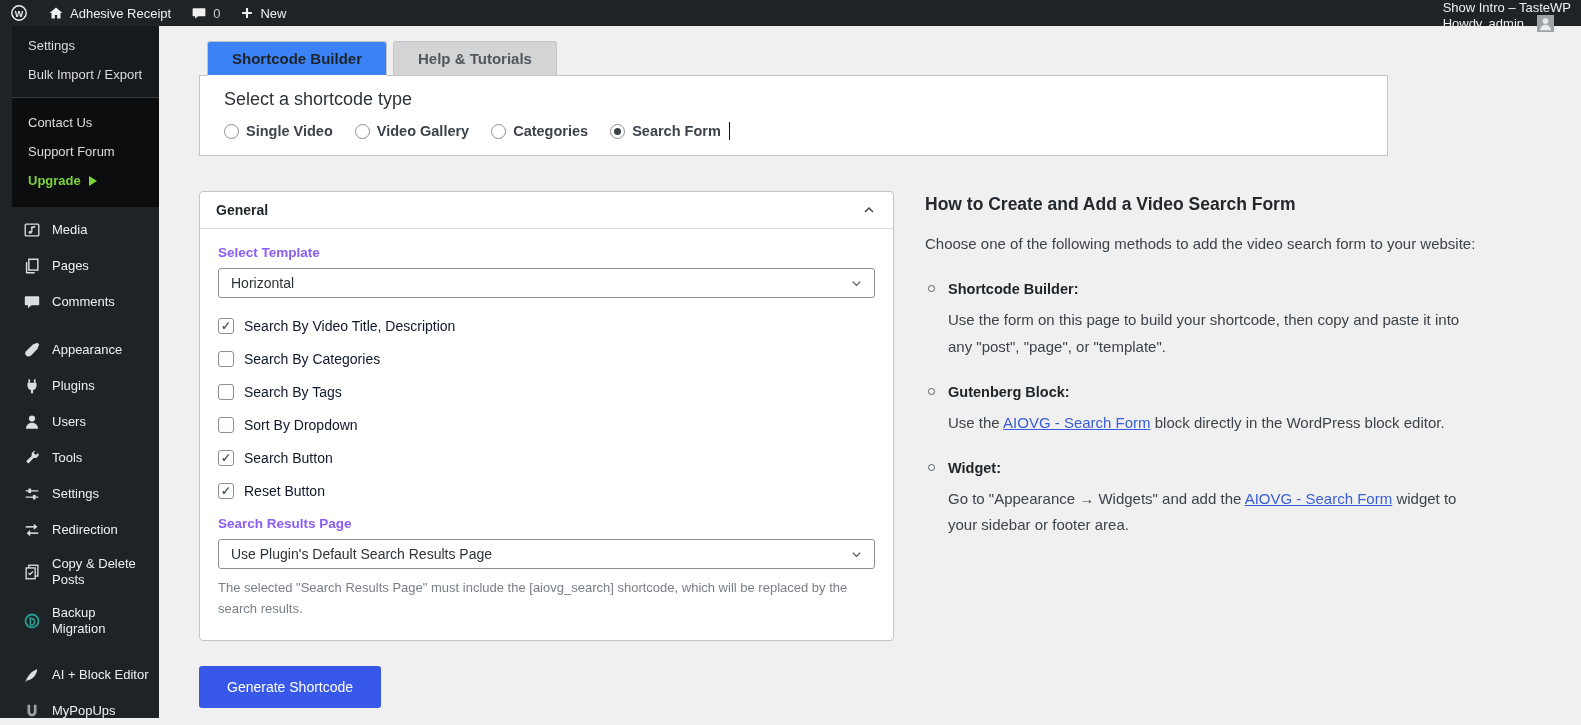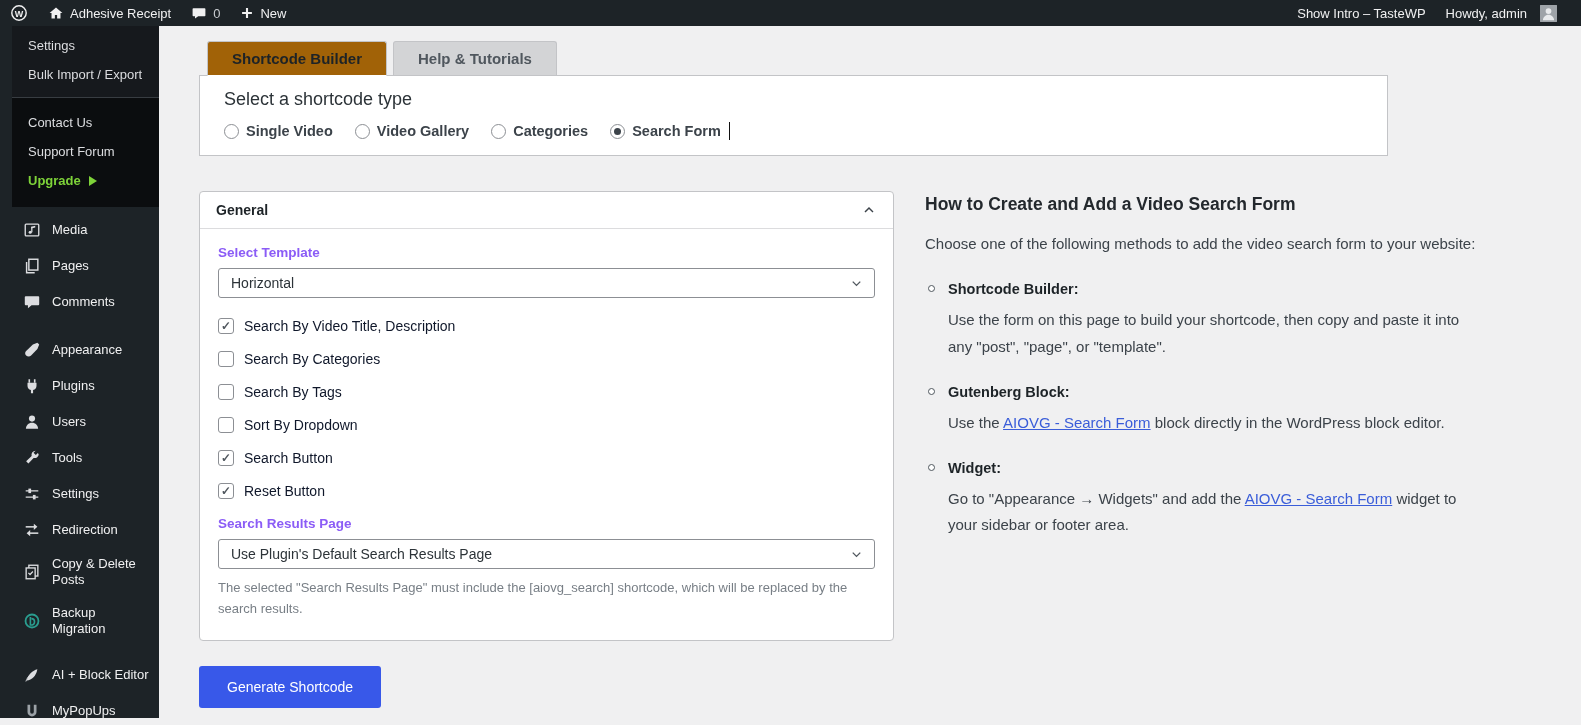--- a/index.html
+++ b/index.html
@@ -14,21 +14,21 @@
   svg { display:block; }
 
   
   .admin-bar {
     position: absolute; top:0; left:0; width:1581px; height:26px;
     background:#1d2327; color:#f0f0f1; font-size:13px;
     display:flex; align-items:center; z-index:50;
   }
   .ab-left { display:flex; align-items:center; height:100%; }
   .ab-item { display:flex; align-items:center; gap:6px; padding:0 10px; height:100%; cursor:pointer; }
-  .ab-right { margin-left:auto; display:flex; height:100%; padding-right:24px; }
+  .ab-right { margin-left:auto; display:flex; height:100%; padding-right:0;flex-direction:column; }
   .ab-count { color:#c9cdd1; }
   .avatar { width:17px; height:17px; background:#9ea3a8; margin-left:7px; border-radius:1px; overflow:hidden; }
 
   
   .sidebar {
     position:absolute; top:26px; left:0; width:159px; height:692px;
     background:#1d2327; color:#f0f0f1; font-size:13px;padding-left:12px;
   }
   .submenu-top { background:#16191d; padding:5px 0 8px 0; border-bottom:1px solid #383d42; }
   .submenu-bottom { background:#0b0d0f; padding:10px 0 12px 0; }
@@ -42,21 +42,21 @@
   }
   .menu-item .mi-icon { width:20px; height:20px; flex:0 0 20px; color:#dcdde0; display:flex; align-items:center; justify-content:center; }
   .menu-item .mi-label { line-height:1.25; }
   .gap-above { margin-top:12px; }
 
   
   .content { position:absolute; top:26px; left:159px; width:1422px; height:699px; }
 
   .tabs { display:flex; margin:15px 0 0 48px; position:relative; z-index:2; }
   .tab { font-size:15px; font-weight:bold; padding:8px 24px; border:1px solid #c3c4c7; border-radius:3px 3px 0 0; cursor:pointer; }
-  .tab.active { background:#a16207; color:#1d2327; border-bottom-color:#fff; margin-bottom:-1px; }
+  .tab.active { background:#3b82f6; color:#1d2327; border-bottom-color:#fff; margin-bottom:-1px; }
   .tab.inactive { background:#d3d4d6; color:#50575e; margin-left:6px; border-color:#c3c4c7; border-bottom:none; }
 
   .type-box {
     margin-left:40px; width:1189px; background:#fff; border:1px solid #c3c4c7;
     padding:13px 24px 15px 24px; position:relative; z-index:1;
   }
   .type-title { font-size:18px; font-weight:normal; color:#2c3338; margin-bottom:12px; }
   .radio-row { display:flex; align-items:center; gap:22px; font-size:14.5px; color:#3c434a;font-weight:bold; }
   .radio-opt { display:flex; align-items:center; gap:7px; cursor:pointer; }
   .radio { width:15px; height:15px; border:1px solid #8c8f94; border-radius:50%; background:#fff; position:relative; flex:0 0 15px; }

